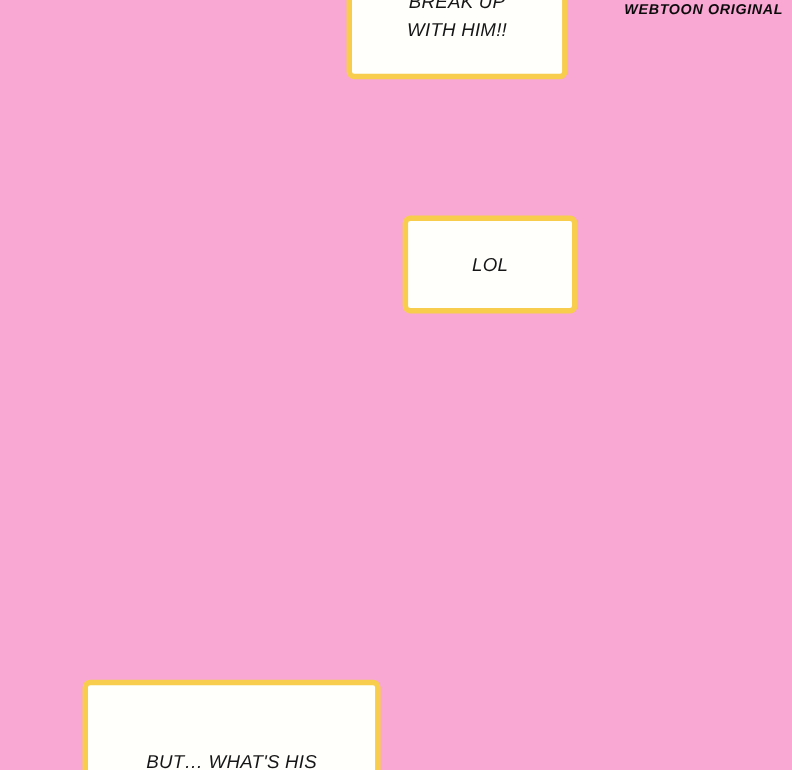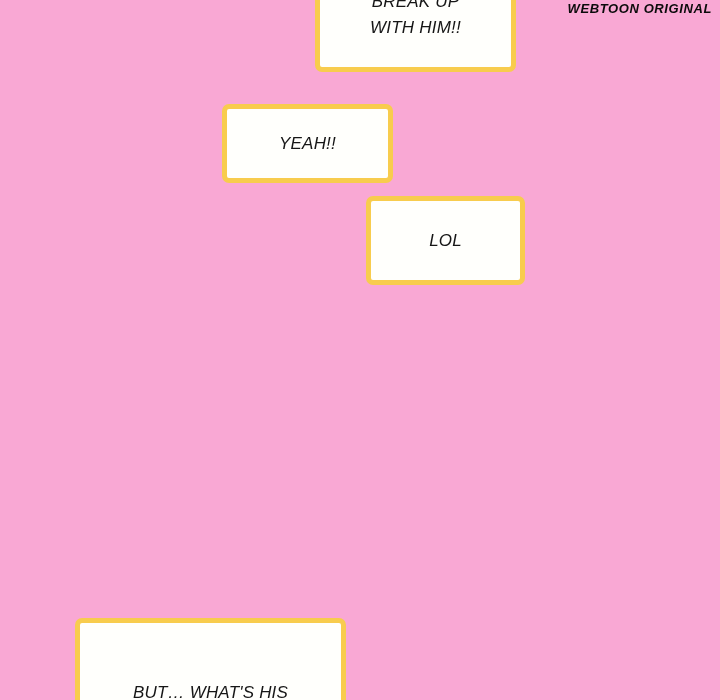--- a/index.html
+++ b/index.html
@@ -105,23 +105,20 @@
 </head>
 <body>
 
 <div id="comic-panel">
 
   <div class="bubble" id="bubble-break-up">
     <span class="bubble-text">BREAK UP
 WITH HIM!!</span>
   </div>
 
-  <div class="bubble" id="bubble-yeah">
-    <span class="bubble-text">YEAH!!</span>
-  </div>
 
   <div class="bubble" id="bubble-lol">
     <span class="bubble-text">LOL</span>
   </div>
 
   <div class="bubble" id="bubble-but-whats-his">
     <span class="bubble-text">BUT… WHAT'S HIS</span>
   </div>
 
   <div id="watermark">WEBTOON ORIGINAL</div>

